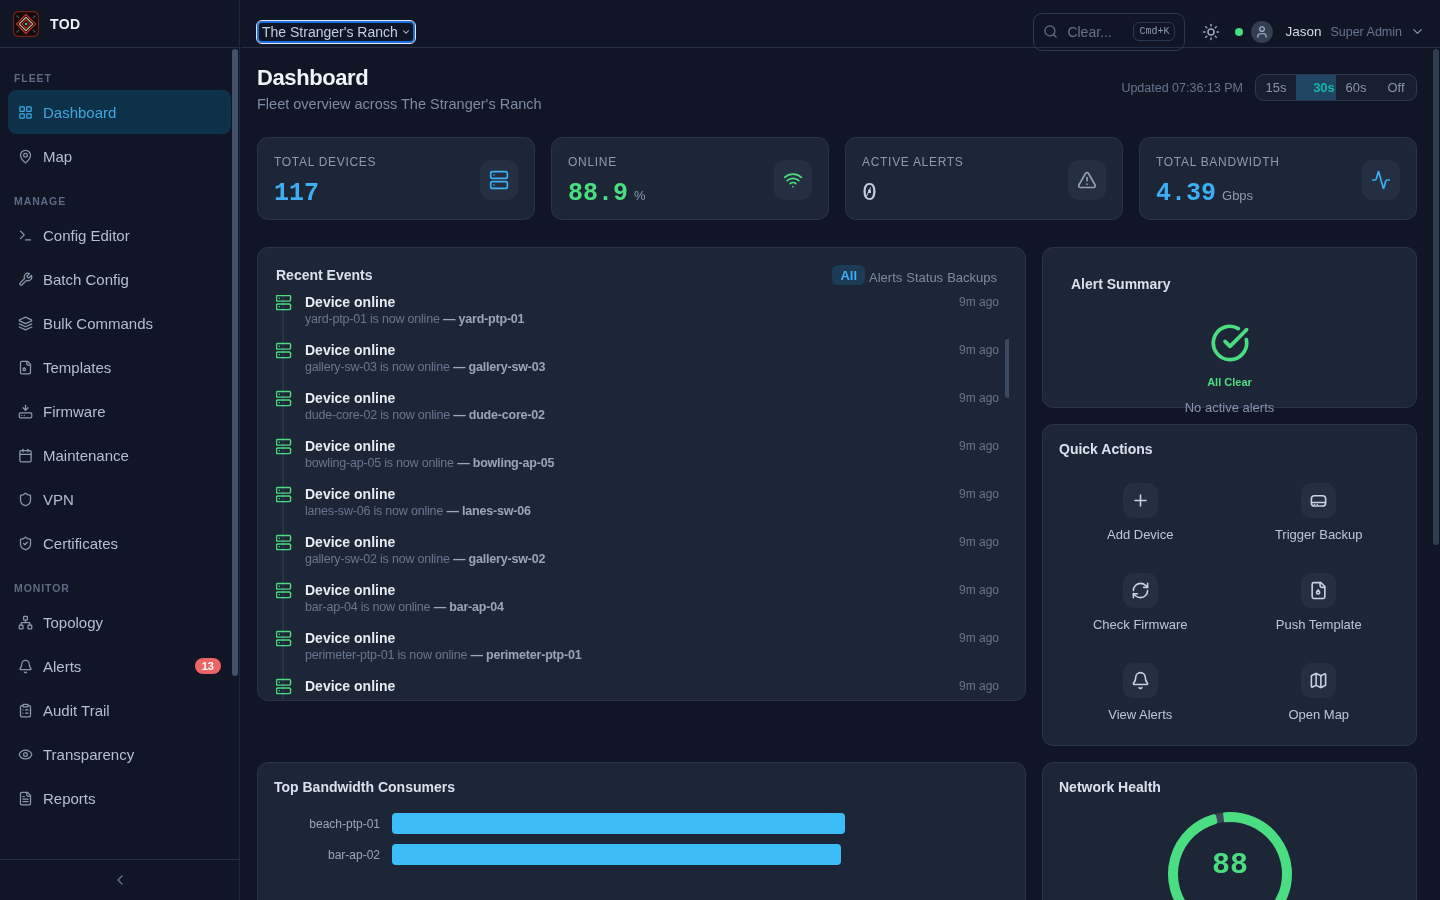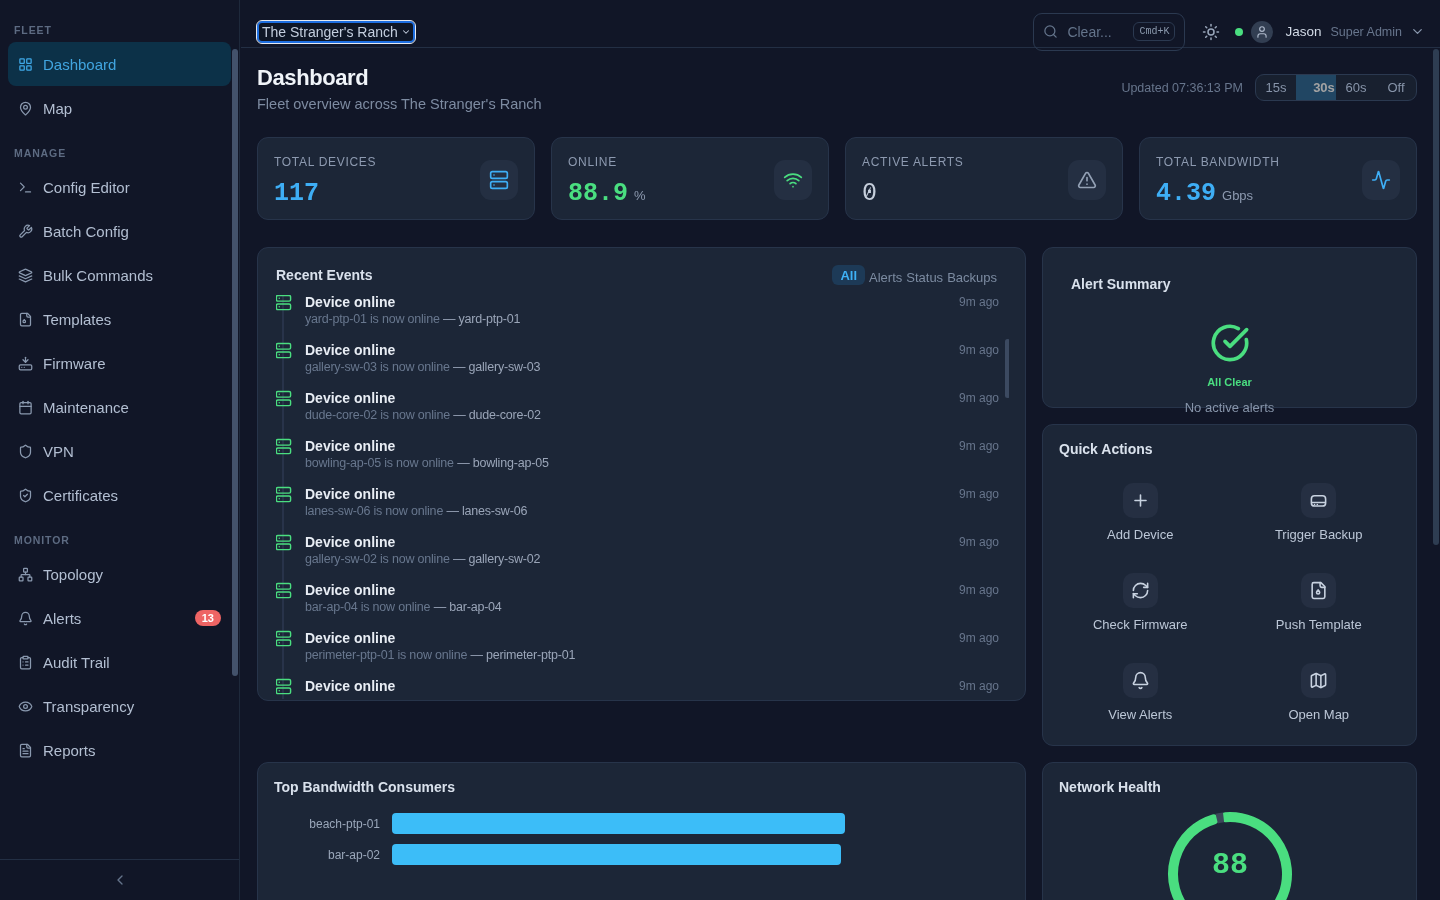--- a/index.html
+++ b/index.html
@@ -36,21 +36,21 @@
 .caret { color:#8a98ae; margin-left:8px; }
 
 
 #content { padding:17px 23px 0 16px; }
 h1 { font-size:22px; font-weight:bold; color:#f0f4f9; letter-spacing:-0.4px; }
 .subtitle { font-size:14.5px; color:#7d8ba1; margin-top:5px; }
 #hdr-right { position:absolute; top:74px; right:23px; height:27px; display:flex; align-items:center; }
 #updated { font-size:12.5px; color:#67758c; margin-right:12px; }
 #segs { display:flex; border:1px solid #2b3950; border-radius:9px; overflow:hidden; background:#18202f; }
 .seg { font-size:13px; color:#8794a9; padding:5px 0; width:40px; text-align:center; }
-.seg.on { background:#214663; color:#a3a3a3; font-weight:bold;padding-left:16px; }
+.seg.on { background:#214663; color:#14b8a6; font-weight:bold;padding-left:16px; }
 
 
 #stats { display:grid; grid-template-columns:repeat(4,1fr); gap:16px; margin-top:25px; }
 .stat { background:#1c2637; border:1px solid #27344a; border-radius:11px; height:83px; padding:17px 16px; position:relative; }
 .stat .lbl { font-size:12px; letter-spacing:.7px; color:#8d9ab0; }
 .stat .val { font-family:"Liberation Mono",monospace; font-weight:bold; font-size:25px; margin-top:10px; color:#3eaef5; display:flex; align-items:baseline; }
 .stat .val .suf { font-family:"Liberation Sans",sans-serif; font-weight:normal; font-size:13px; color:#8d9ab0; margin-left:6px; }
 .stat .chip { position:absolute; right:16px; top:50%; margin-top:-19px; width:38px; height:40px; border-radius:11px; background:#242f42; display:flex; align-items:center; justify-content:center; }
 
 
@@ -63,21 +63,21 @@
 #ev-head { display:flex; align-items:center; height:22px; }
 #tabs { margin-left:auto; display:flex; align-items:flex-end; gap:4px; margin-right:12px; }
 .tab { font-size:13px; color:#7c8ba1; }
 .tab.on { background:#1d3a57; color:#3fb2f6; font-weight:bold; padding:2.5px 8px; border-radius:6px; }
 #ev-list { margin-top:9px; position:relative; height:404px; overflow:hidden; }
 #ev-line { position:absolute; left:6px; top:0; bottom:0; width:2px; background:#28334a; }
 .ev { height:48px; position:relative; }
 .ev svg { position:absolute; left:-1px; top:-1px; color:#4ade80; }
 .ev .t { position:absolute; left:29px; top:-1px; font-size:14px; font-weight:bold; color:#e8edf4; }
 .ev .s { position:absolute; left:29px; top:17px; font-size:12.5px; color:#68778e; letter-spacing:-0.2px; }
-.ev .s b { font-weight:normal; color:#9aa5b8; }
+.ev .s b { font-weight:bold; color:#9aa5b8; }
 .ev .time { position:absolute; right:10px; top:0px; font-size:12px; color:#67758c; }
 #ev-scroll { position:absolute; right:-1px; top:44px; width:5px; height:59px; background:#3c4a61; border-radius:3px; }
 
 
 #alert-card { height:161px; padding:28px; text-align:center; }
 #alert-card .card-title { text-align:left; }
 .allclear { color:#4ade80; font-size:11px; font-weight:bold; margin-top:13px; }
 .noalerts { font-size:13px; color:#8795aa; margin-top:12px; }
 #qa-card { height:322px; margin-top:16px; padding:16px; }
 #qa-grid { display:grid; grid-template-columns:1fr 1fr; gap:16px; margin-top:25px; }
@@ -93,20 +93,31 @@
 .bw-row .bar { height:21px; background:#3cbdf8; border-radius:4px; margin-left:5px; }
 #nh-card { height:260px; padding:16px; }
 
 .zero { position:relative; display:inline-block; font-weight:normal; }
 .zero::after { content:""; position:absolute; left:6px; top:8px; width:1.4px; height:10px; background:#c6cfdc; transform:rotate(25deg); }
 #page-scroll { position:absolute; right:1px; top:49px; width:6px; height:496px; background:#2e3d52; border-radius:3px; }
 </style>
 </head>
 <body>
 <div id="sidebar">
+  <div id="sb-head">
+    <svg width="26" height="26" viewBox="0 0 26 26">
+      <rect x="0.5" y="0.5" width="25" height="25" rx="5" fill="#17090b" stroke="#6f231c" stroke-width="1.3"></rect>
+      <rect x="13" y="3.4" width="13.6" height="13.6" rx="0.5" transform="rotate(45 13 3.4)" fill="none" stroke="#b03527" stroke-width="1.3"></rect>
+      <rect x="13" y="6.2" width="9.6" height="9.6" rx="0.5" transform="rotate(45 13 6.2)" fill="none" stroke="#cfc49c" stroke-width="1.1"></rect>
+      <rect x="13" y="8.9" width="5.8" height="5.8" transform="rotate(45 13 8.9)" fill="none" stroke="#a8291e" stroke-width="1.2"></rect>
+      <circle cx="13" cy="13" r="1.3" fill="#49b8a5"></circle>
+      <path d="M3.5 4.5l2.5 2.5M22.5 4.5L20 7M3.5 21.5L6 19M22.5 21.5L20 19" stroke="#285f55" stroke-width="1.2"></path>
+    </svg>
+    <span class="brand">TOD</span>
+  </div>
   <div id="sb-nav">
     <div class="sec-label">FLEET</div>
     <div class="nav-item active"><svg class="ic" width="15" height="15" viewBox="0 0 24 24">
           <rect width="7" height="7" x="3" y="3" rx="1"></rect>
           <rect width="7" height="7" x="14" y="3" rx="1"></rect>
           <rect width="7" height="7" x="14" y="14" rx="1"></rect>
           <rect width="7" height="7" x="3" y="14" rx="1"></rect>
         </svg>Dashboard</div>
     <div class="nav-item"><svg class="ic" width="15" height="15" viewBox="0 0 24 24">
           <path d="M20 10c0 4.99-5.54 10.19-7.4 11.8a1 1 0 0 1-1.2 0C9.54 20.19 4 14.99 4 10a8 8 0 0 1 16 0"></path>

